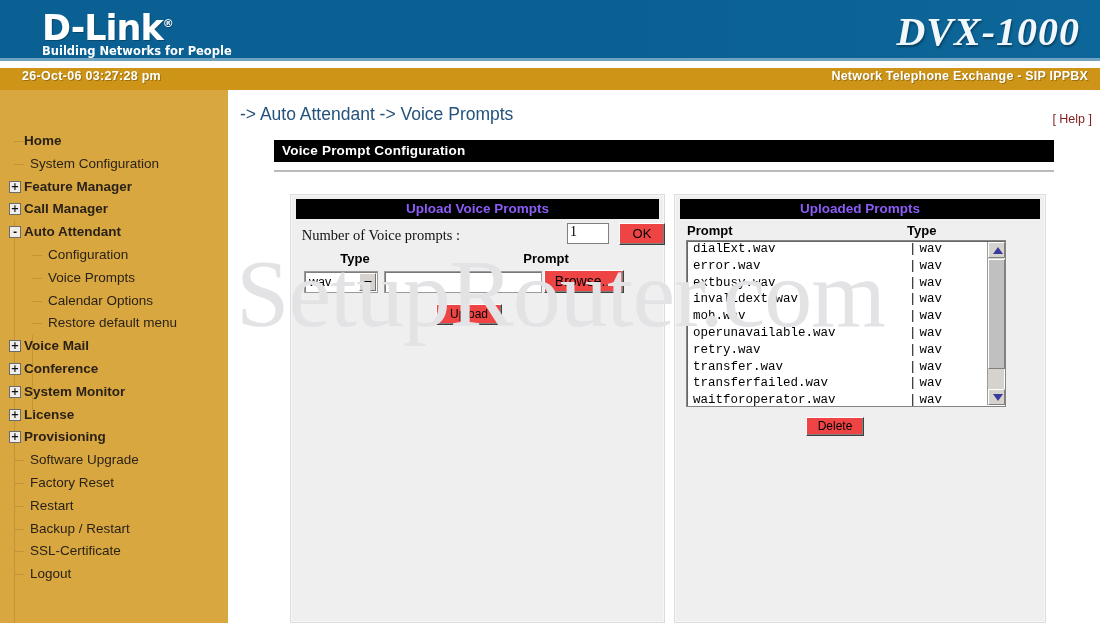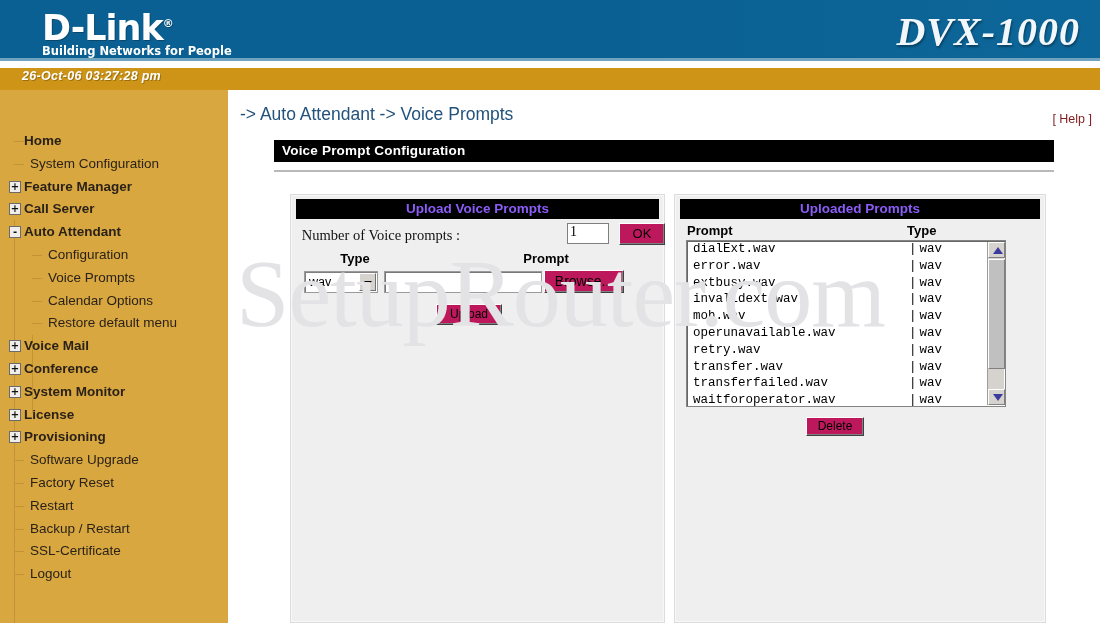--- a/index.html
+++ b/index.html
@@ -46,21 +46,20 @@
   
   .goldbar {
     position:absolute; left:0; top:68px; width:1100px; height:22px;
     background:#cd9417;
   }
   .datetime {
     position:absolute; left:22px; top:69px;
     font-size:12.5px; font-weight:bold; color:#ffffff;
     letter-spacing:0.3px;
     text-shadow: 1px 1px 0 rgba(0,0,0,.25);
-    font-style: italic;
   }
   .tagline {
     position:absolute; right:12px; top:69px;
     font-size:12.5px; font-weight:bold; color:#ffffff;
     letter-spacing:0.2px;
     text-shadow: 1px 1px 0 rgba(0,0,0,.25);
   }
 
   
   .sidebar {
@@ -166,21 +165,21 @@
     font-size:14.5px; color:#111;
     white-space:nowrap;
   }
   .num-input {
     position:absolute; left:276px; top:0px; width:42px; height:21px;
     border:1px solid #7f7f7f; background:#fff;
     font-family:"Liberation Serif", serif; font-size:14px;
     padding:0 2px; color:#000;
   }
   .btn {
-    background:#be185d;
+    background:#ef4444;
     border-top:1px solid #ffffff;
     border-left:1px solid #ffffff;
     border-right:1px solid #404040;
     border-bottom:1px solid #404040;
     box-shadow: inset -1px -1px 0 #808080;
     font-family:"Liberation Sans", sans-serif;
     font-size:12.5px; color:#000;
     text-align:center; cursor:pointer;
   }
   #ok-button { position:absolute; left:328px; top:0px; width:46px; height:22px; line-height:20px; font-size:13px; }
@@ -277,29 +276,30 @@
   <div class="banner-underline"></div>
 
   <div class="logo-wrap">
     <div class="logo-main"><span>D-Link</span><span class="reg">®</span></div>
     <div class="logo-sub">Building Networks for People</div>
   </div>
   <div class="model">DVX-1000</div>
 
   <div class="goldbar"></div>
   <div class="datetime">26-Oct-06 03:27:28 pm</div>
+  <div class="tagline">Network Telephone Exchange - SIP IPPBX</div>
 
   <div class="sidebar">
     <div class="nav-spine"></div>
     <div class="nav-spine2"></div>
     <div id="nav-list">
         <div class="nav-item lvl0 bold"><span class="tick"></span><span>Home</span></div>
         <div class="nav-item lvl0"><span class="tick"></span><span>System Configuration</span></div>
         <div class="nav-item lvl0 bold"><span class="toggle">+</span><span>Feature Manager</span></div>
-        <div class="nav-item lvl0 bold"><span class="toggle">+</span><span>Call Server</span></div>
+        <div class="nav-item lvl0 bold"><span class="toggle">+</span><span>Call Manager</span></div>
         <div class="nav-item lvl0 bold"><span class="toggle">-</span><span>Auto Attendant</span></div>
         <div class="nav-item lvl1"><span class="tick"></span><span>Configuration</span></div>
         <div class="nav-item lvl1"><span class="tick"></span><span>Voice Prompts</span></div>
         <div class="nav-item lvl1"><span class="tick"></span><span>Calendar Options</span></div>
         <div class="nav-item lvl1"><span class="tick"></span><span>Restore default menu</span></div>
         <div class="nav-item lvl0 bold"><span class="toggle">+</span><span>Voice Mail</span></div>
         <div class="nav-item lvl0 bold"><span class="toggle">+</span><span>Conference</span></div>
         <div class="nav-item lvl0 bold"><span class="toggle">+</span><span>System Monitor</span></div>
         <div class="nav-item lvl0 bold"><span class="toggle">+</span><span>License</span></div>
         <div class="nav-item lvl0 bold"><span class="toggle">+</span><span>Provisioning</span></div>

